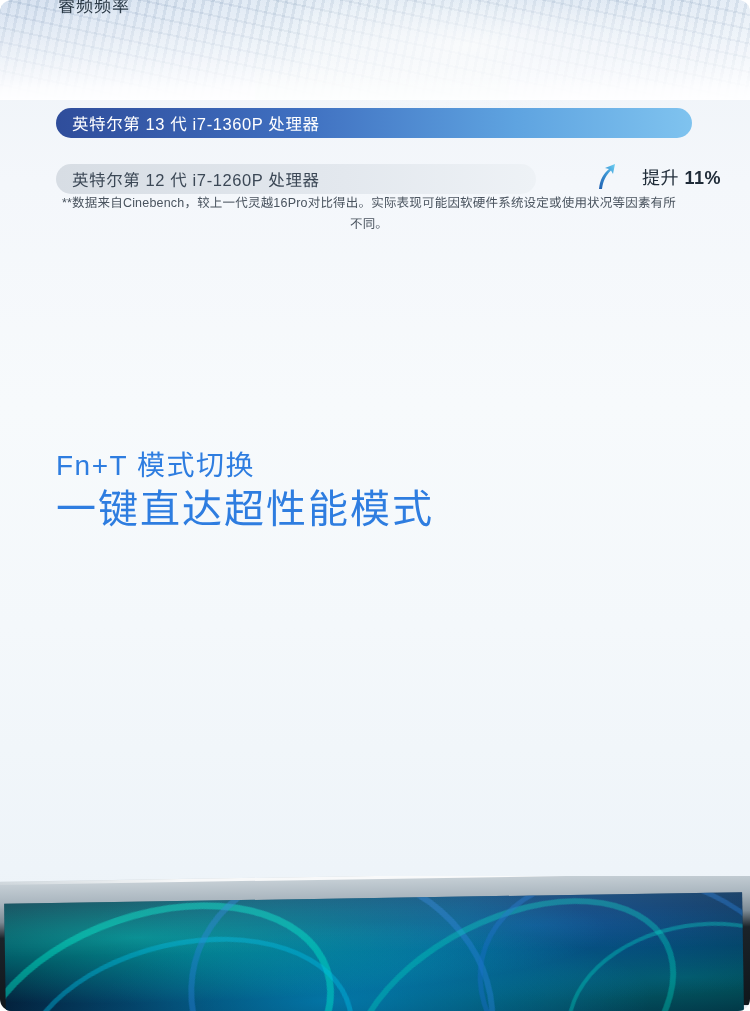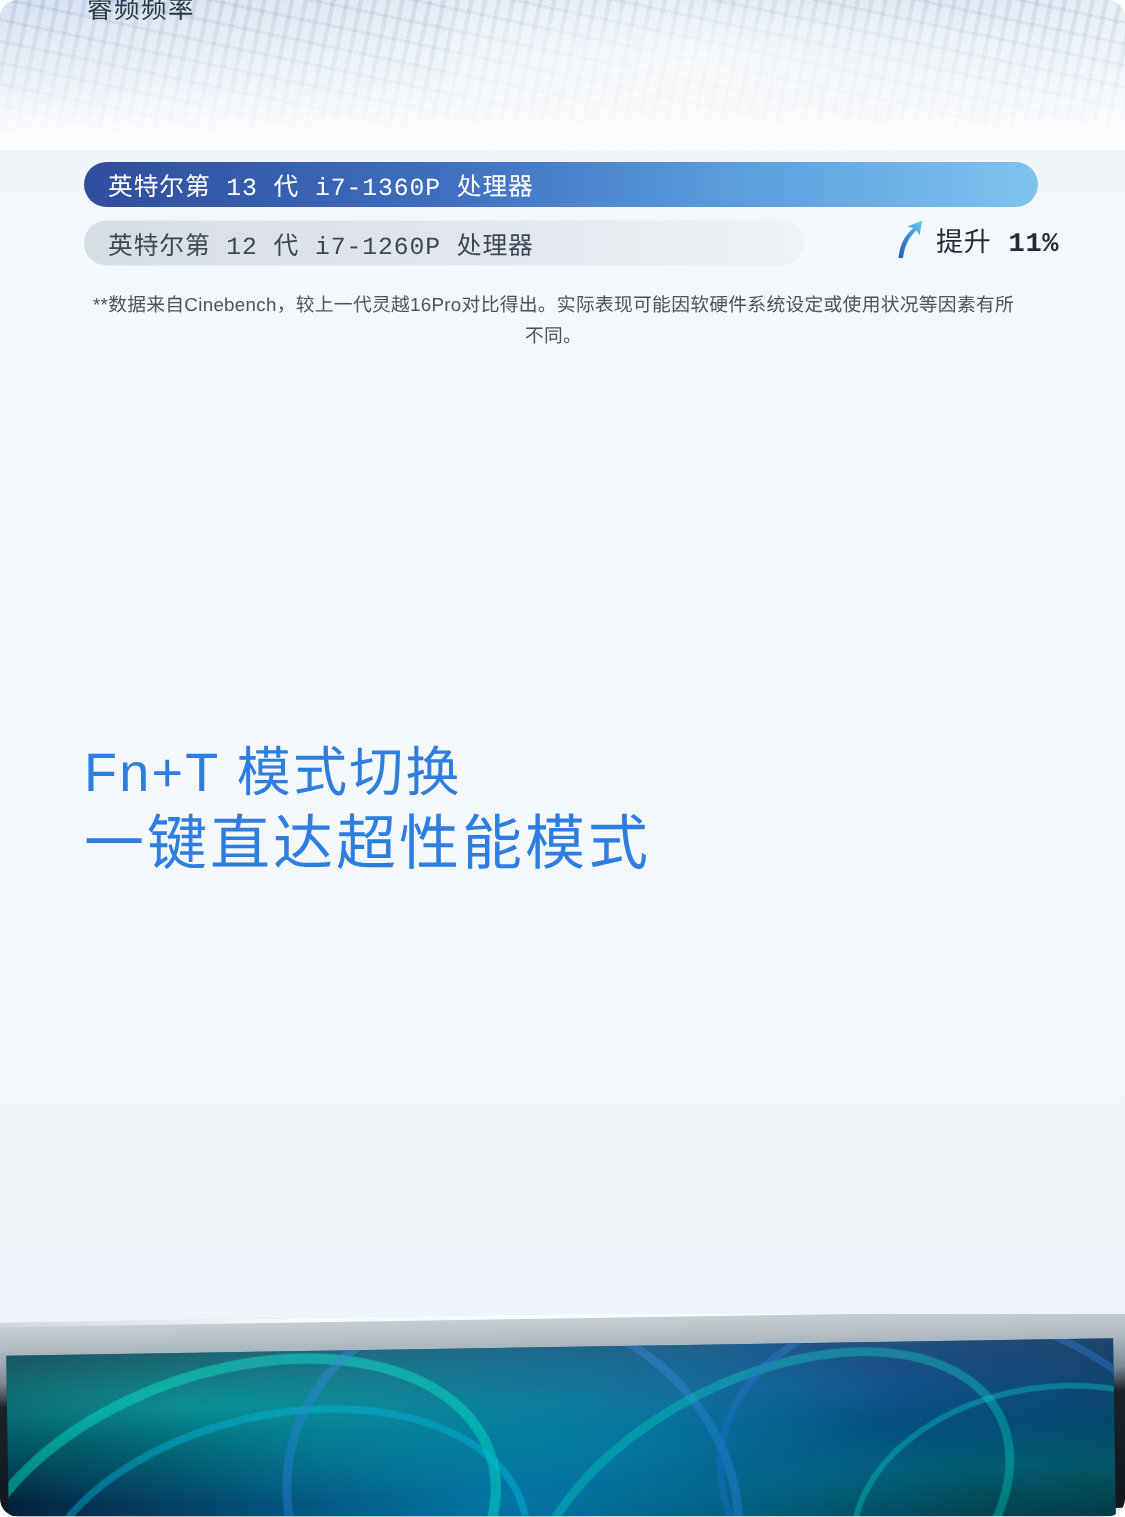--- a/index.html
+++ b/index.html
@@ -57,22 +57,21 @@
 
   
   .bench {
     position: absolute;
     left: 56px; top: 108px;
     width: 640px;
   }
   .bar-row {
     position: relative;
     height: 30px;
-    margin-bottom: 9px;
-    font-family: Liberation Mono, monospace;
+    margin-bottom: 26px;
   }
   .bar {
     position: absolute;
     left: 0; top: 0;
     height: 30px;
     border-radius: 15px;
     display: flex;
     align-items: center;
     box-sizing: border-box;
     padding-left: 16px;
@@ -91,21 +90,21 @@
     white-space: nowrap;
   }
   .bar-new .bar-text { color: #ffffff; }
   .bar-old .bar-text { color: #3c4856; }
 
   .gain {
     position: absolute;
     left: 540px; top: -3px;
     display: flex;
     align-items: center;
-    gap: 6px;
+    gap: 24px;
   }
   .gain-arrow {
     width: 22px; height: 30px;
     position: relative;
   }
   .gain-label {
     font-size: 18px;
     color: #1f2b38;
     letter-spacing: 0.5px;
     white-space: nowrap;
@@ -123,26 +122,25 @@
     text-align: center;
   }
 
   
   .headline {
     position: absolute;
     left: 56px; top: 448px;
     width: 650px;
   }
   .headline-1 {
-    font-size: 36px;
+    font-size: 28px;
     line-height: 1.26;
     color: #2e7de0;
     letter-spacing: 1.5px;
     white-space: nowrap;
-    margin-top: 44px;
   }
   .headline-2 {
     font-size: 40px;
     line-height: 1.32;
     color: #2e7de0;
     letter-spacing: 2px;
     white-space: nowrap;
   }
 
   

